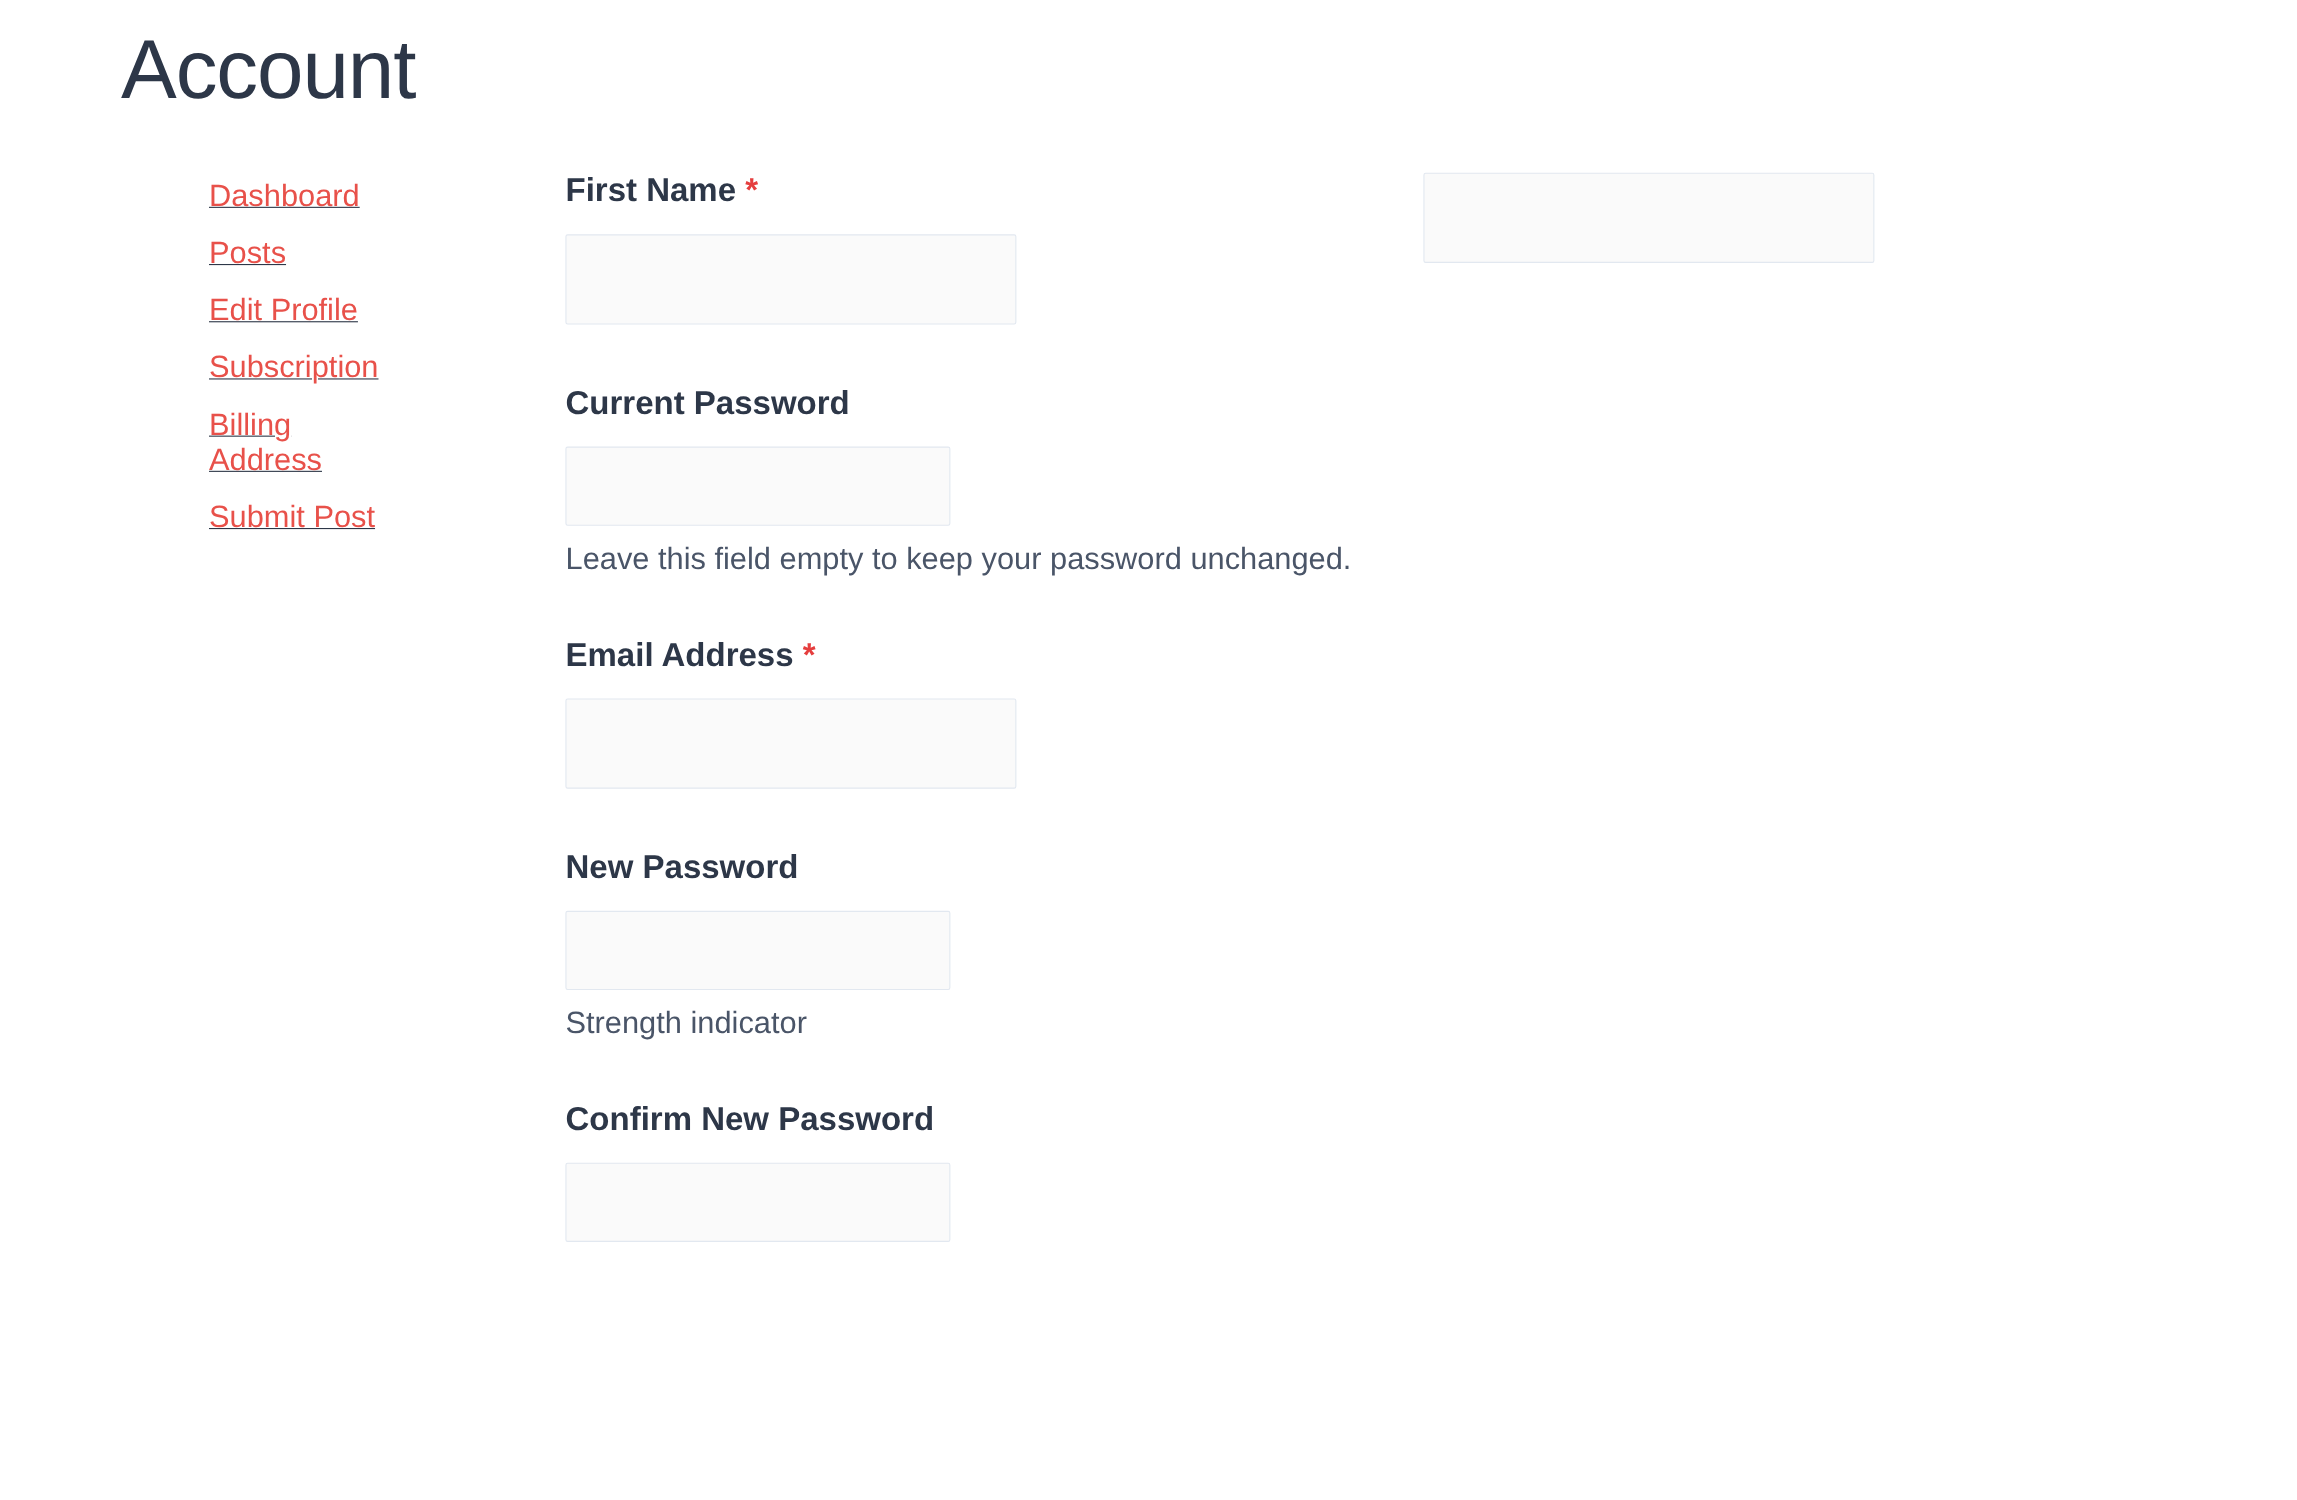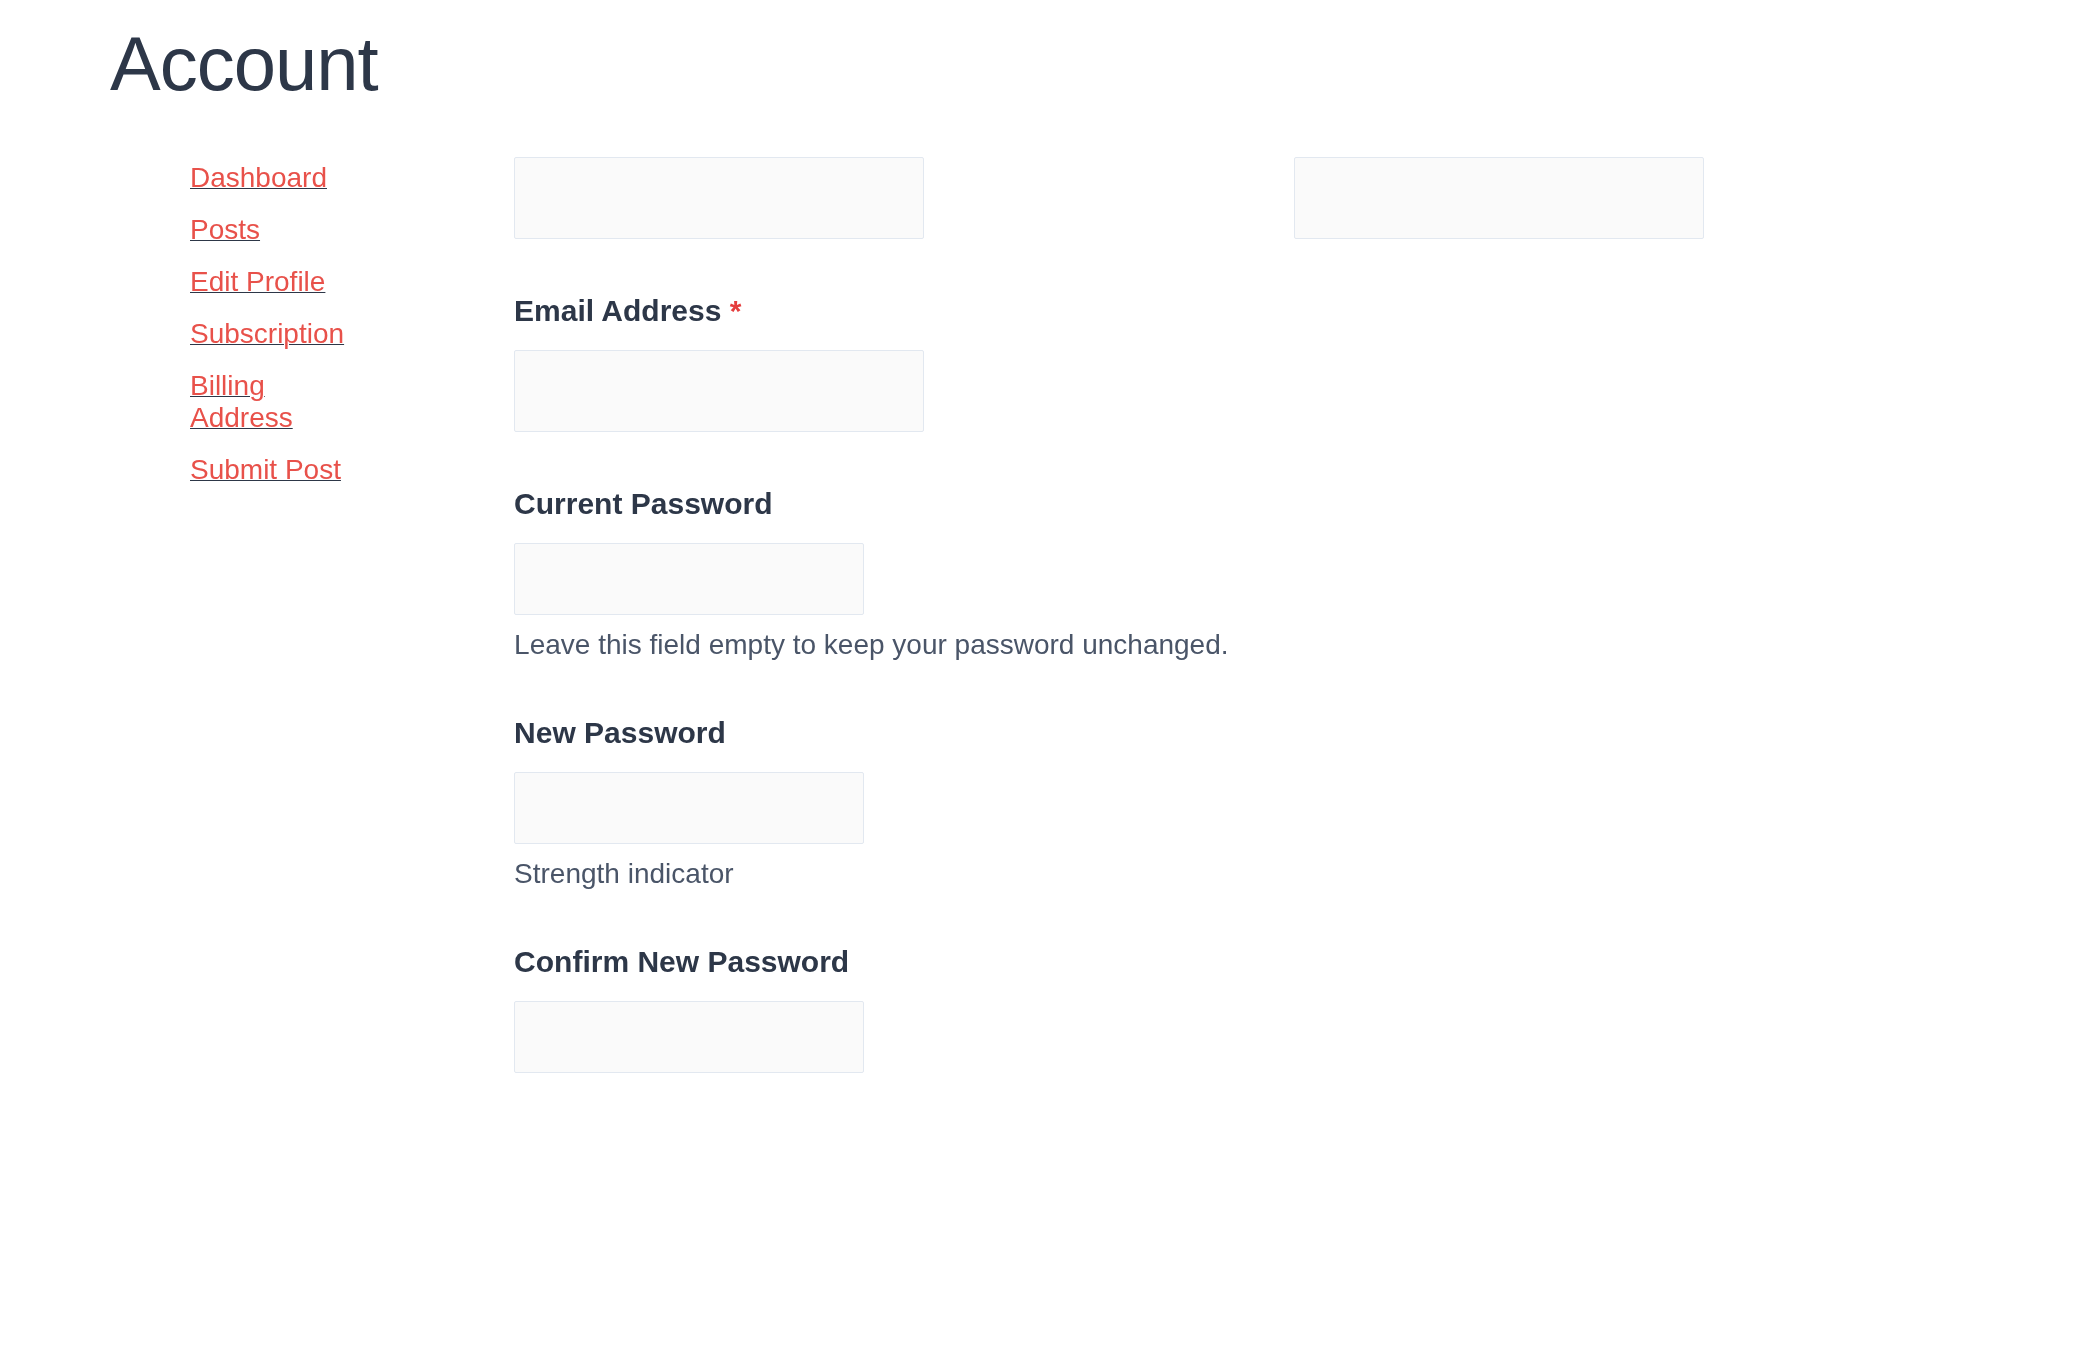--- a/index.html
+++ b/index.html
@@ -107,38 +107,41 @@
         <li><a href="#">Edit Profile</a></li>
         <li><a href="#">Subscription</a></li>
         <li><a href="#">Billing Address</a></li>
         <li><a href="#">Submit Post</a></li>
       </ul>
     </nav>
 
     <div class="main">
       <div class="form-row">
         <div class="form-group">
+          <label>
+            <span>First Name</span> <span class="required">*</span>
+          </label>
           <input type="text" value="" style="">
         </div>
         <div class="form-group">
           <input type="text" value="" style="">
         </div>
       </div>
 
       <div class="form-group">
+        <label>Current Password</label>
+        <input type="password" class="password-field" value="" style="">
+        <div class="help-text">Leave this field empty to keep your password unchanged.</div>
+      </div>
+
+      <div class="form-group">
         <label>
           <span>Email Address</span> <span class="required">*</span>
         </label>
         <input type="email" value="" style="">
-      </div>
-
-      <div class="form-group">
-        <label>Current Password</label>
-        <input type="password" class="password-field" value="" style="">
-        <div class="help-text">Leave this field empty to keep your password unchanged.</div>
       </div>
 
       <div class="form-group">
         <label>New Password</label>
         <input type="password" class="password-field" value="" style="">
         <div class="help-text">Strength indicator</div>
       </div>
 
       <div class="form-group">
         <label>Confirm New Password</label>

